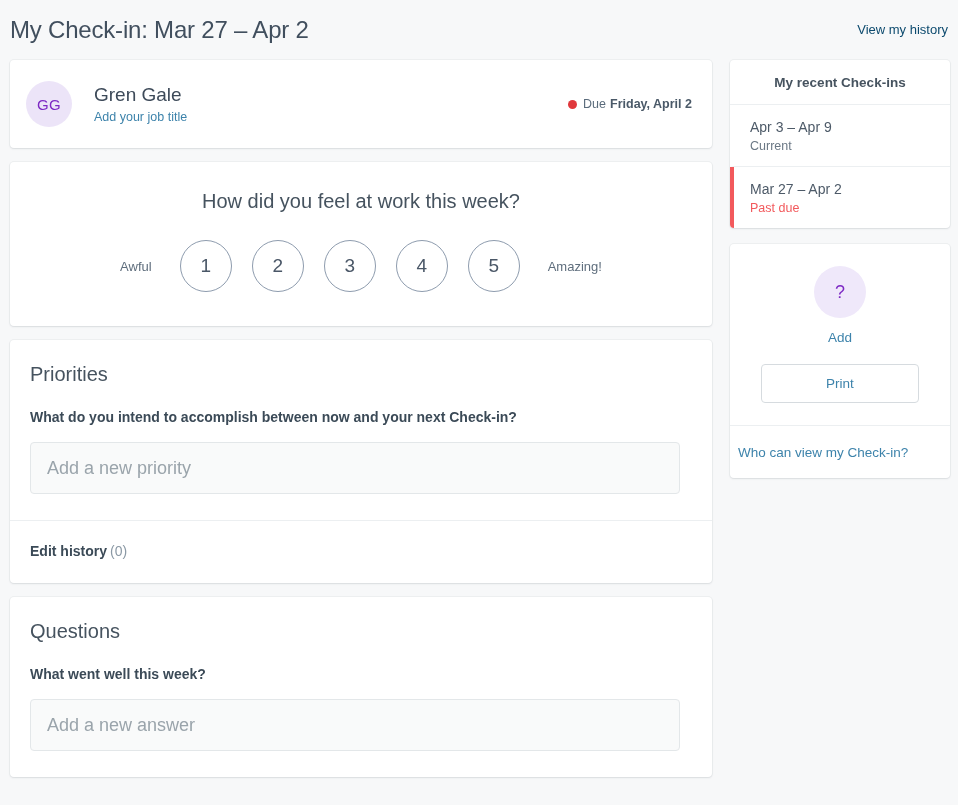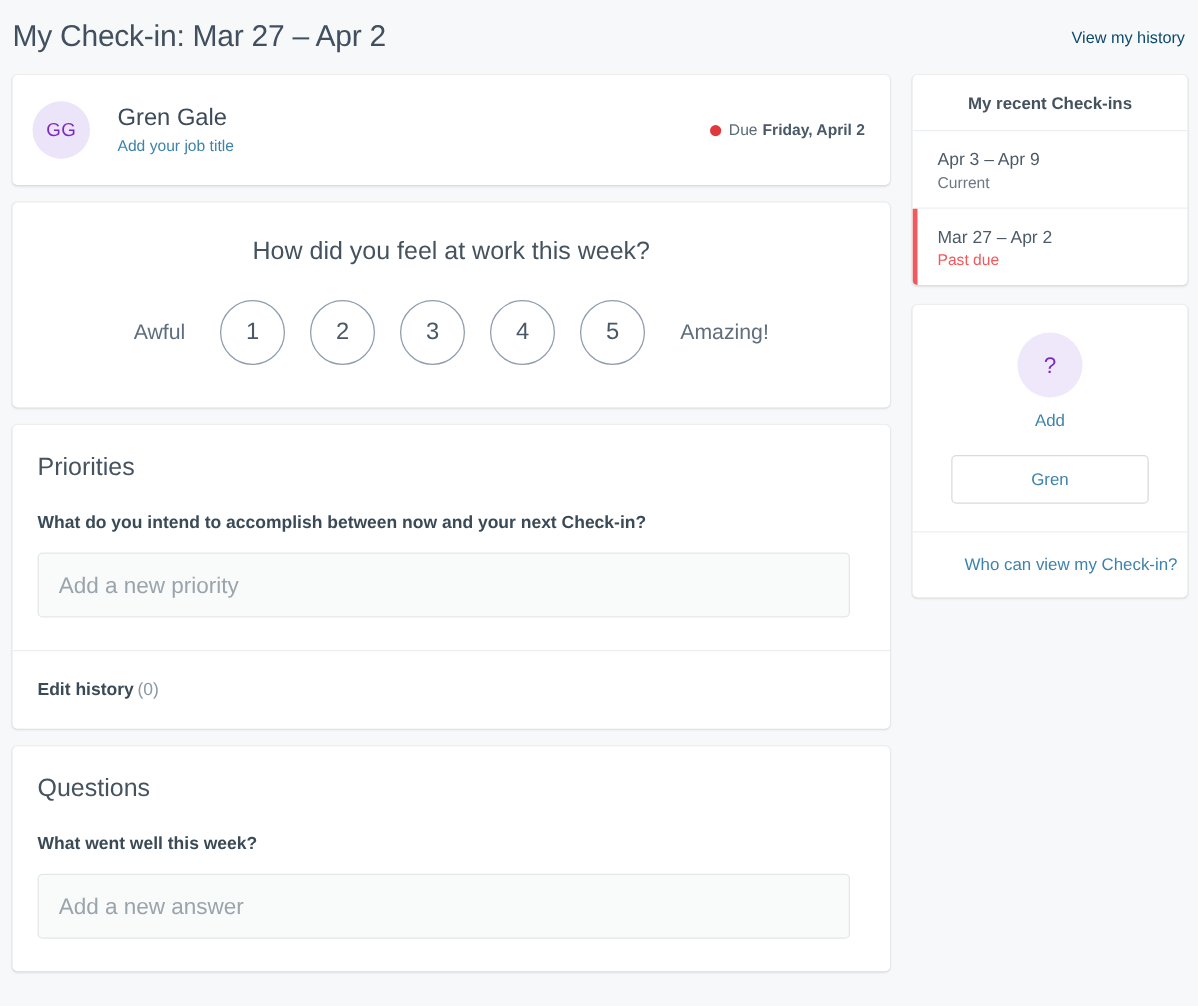--- a/index.html
+++ b/index.html
@@ -121,21 +121,21 @@
     margin: 0 0 26px;
     line-height: 26px;
   }
   .mood-scale {
     display: flex;
     align-items: center;
     justify-content: center;
     gap: 20px;
   }
   .scale-end {
-    font-size: 17px;
+    font-size: 13px;
     color: #5f6e7d;
     white-space: nowrap;
   }
   .scale-end.left  { margin-right: 8px; }
   .scale-end.right { margin-left: 8px; }
   .mood-btn {
     width: 52px;
     height: 52px;
     border-radius: 50%;
     border: 1px solid #8e9cae;
@@ -251,21 +251,21 @@
     background: #fff;
     border: 1px solid #d6dbdf;
     border-radius: 4px;
     color: #3d83ab;
     font-size: 13.5px;
     font-family: "Liberation Sans", sans-serif;
     cursor: pointer;
   }
   .side-footer {
     border-top: 1px solid #eceff1;
-    text-align: right;
+    text-align: left;
     padding: 17px 8px;
   }
   .side-footer a {
     font-size: 13.5px;
     color: #3d83ab;
     text-decoration: none;
     cursor: pointer;
   }
 </style>
 </head>
@@ -338,21 +338,21 @@
       <div class="checkin-item past-due">
         <div class="checkin-range">Mar 27 – Apr 2</div>
         <div class="checkin-status danger">Past due</div>
       </div>
     </div>
 
     <div class="side-card">
       <div class="reviewer-body">
         <div class="reviewer-avatar">?</div>
         <a class="reviewer-add">Add</a>
-        <button class="print-btn">Gren</button>
+        <button class="print-btn">Print</button>
       </div>
       <div class="side-footer">
         <a>Who can view my Check-in?</a>
       </div>
     </div>
 
   </div>
 </div>
 
 </body></html>

